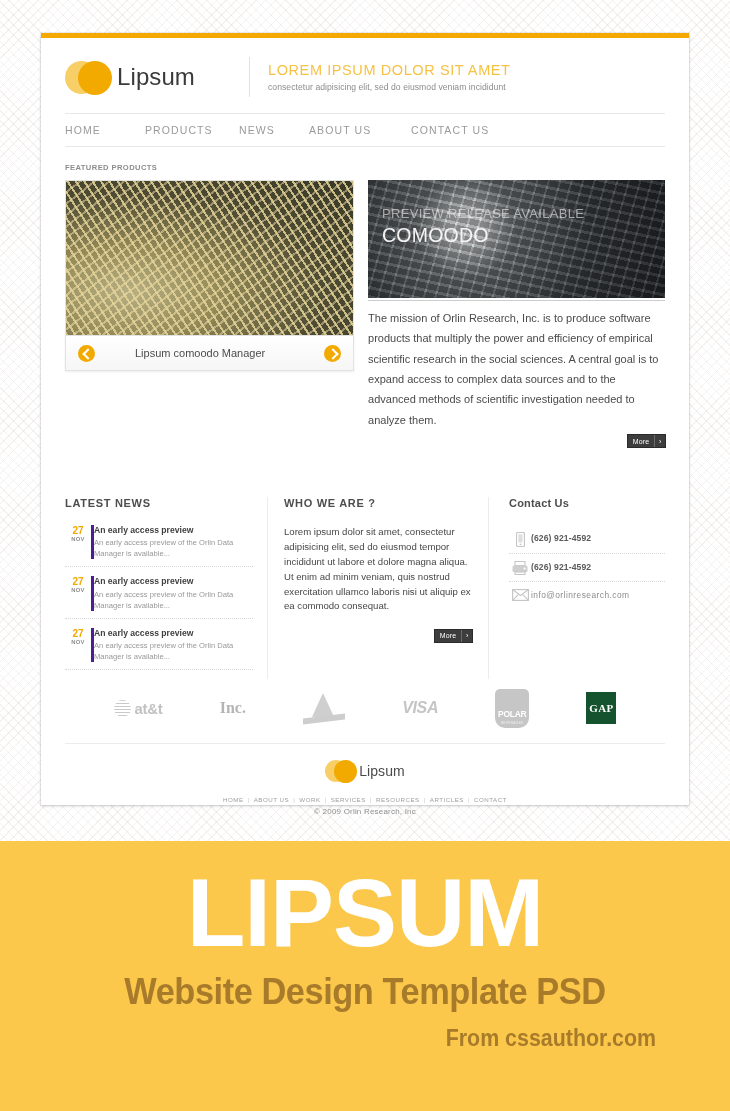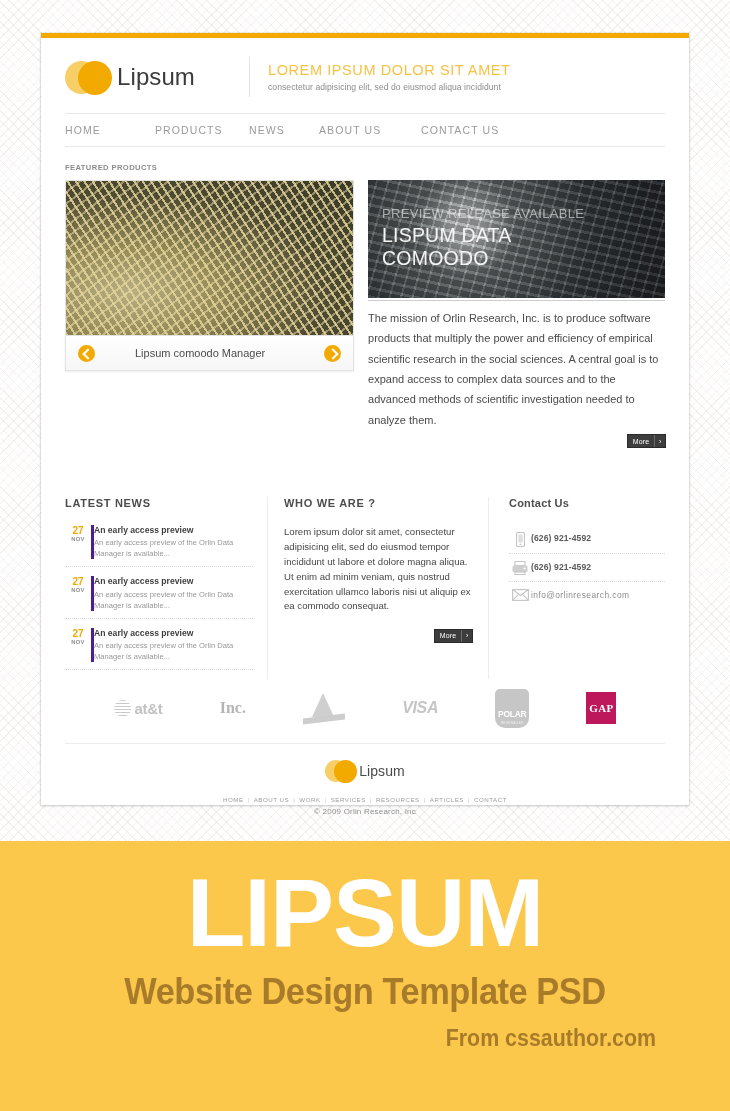--- a/index.html
+++ b/index.html
@@ -35,21 +35,21 @@
   
   .nav{
     border-top:1px solid #e8e8e8;border-bottom:1px solid #e8e8e8;
     height:32px;display:flex;align-items:center;margin-top:4px;
   }
   .nav a{
     font-size:10.5px;color:#9a9a9a;text-decoration:none;letter-spacing:1.1px;
     display:inline-block;
   }
   .nav a:nth-child(1){width:80px;}
-  .nav a:nth-child(2){width:94px;margin-left:10px;}
+  .nav a:nth-child(2){width:94px;}
   .nav a:nth-child(3){width:70px;}
   .nav a:nth-child(4){width:102px;}
 
   
   .sec-label{font-size:7.6px;color:#8d8d8d;letter-spacing:.4px;margin:16px 0 8px;font-weight:bold;}
 
   
   .featured{display:flex;gap:14px;}
   .fp-left{width:292px;}
   .fp-img{
@@ -138,21 +138,21 @@
     background:repeating-linear-gradient(#c9c9c9 0 1.4px,#ffffff 1.4px 3px);margin-right:4px;}
   .cl-inc{font-size:16px;font-weight:bold;color:#b4b4b4;font-family:"Liberation Serif",serif;}
   .cl-auto{position:relative;width:42px;height:32px;}
   .cl-auto .tri{position:absolute;left:9px;top:1px;width:0;height:0;border-left:11px solid transparent;border-right:11px solid transparent;border-bottom:24px solid #cfcfcf;}
   .cl-auto .bar{position:absolute;left:0;bottom:2px;width:42px;height:6px;background:#cdcdcd;transform:skewY(-7deg);}
   .cl-visa{font-size:16px;font-weight:bold;font-style:italic;color:#c5c5c5;letter-spacing:-.4px;}
   .cl-polar{width:34px;height:36px;background:#c6c6c6;border-radius:5px 5px 10px 10px;
     display:flex;flex-direction:column;align-items:center;justify-content:flex-end;padding-bottom:3px;}
   .cl-polar .pt{font-size:8.5px;font-weight:bold;color:#ffffff;letter-spacing:-.3px;line-height:1;}
   .cl-polar .ps{font-size:3.4px;color:#eeeeee;letter-spacing:.2px;margin-top:2px;}
-  .cl-gap{width:30px;height:32px;background:#be185d;display:flex;align-items:center;justify-content:center;}
+  .cl-gap{width:30px;height:32px;background:#14532d;display:flex;align-items:center;justify-content:center;}
   .cl-gap span{color:#ffffff;font-size:11px;font-weight:bold;font-family:"Liberation Serif",serif;letter-spacing:.3px;}
 
   
   .footer{border-top:1px solid #ececec;margin-top:6px;padding-top:14px;text-align:center;}
   .f-logo{display:flex;align-items:center;justify-content:center;}
   .f-logo .logo-mark{width:34px;height:26px;flex:0 0 34px;}
   .f-logo .c1{left:0;top:2px;width:22px;height:22px;}
   .f-logo .c2{left:9px;top:2px;width:23px;height:23px;}
   .f-logo .logo-text{font-size:14px;color:#4a4a4a;}
   .f-nav{margin-top:12px;font-size:6.2px;color:#9e9e9e;letter-spacing:.5px;}
@@ -189,21 +189,21 @@
       <div class="logo-wrap">
         <div class="logo-mark">
           <div class="c1"></div>
             <div class="c2"></div>
         </div>
         <div class="logo-text">Lipsum</div>
       </div>
       <div class="hdr-divider"></div>
       <div class="tagline">
         <h2>LOREM IPSUM DOLOR SIT AMET</h2>
-        <p>consectetur adipisicing elit, sed do eiusmod aliqua incididunt</p>
+        <p>consectetur adipisicing elit, sed do eiusmod veniam incididunt</p>
       </div>
     </div>
 
     <div class="nav">
       <a href="#">HOME</a>
       <a href="#">PRODUCTS</a>
       <a href="#">NEWS</a>
       <a href="#">ABOUT US</a>
       <a href="#">CONTACT US</a>
     </div>
@@ -218,21 +218,20 @@
           <div class="fp-cap-text">Lipsum comoodo Manager</div>
           <div class="arrow-btn"></div>
         </div>
       </div>
 
       <div class="fp-right">
         <div class="hero">
           <div class="hero-txt">
             <div class="hero-kicker">PREVIEW RELEASE AVAILABLE</div>
             <div class="hero-title">
-              <div>LISPUM DATA</div>
               <div>COMOODO</div>
             </div>
           </div>
         </div>
         <div class="hero-rule"></div>
         <div class="hero-body">The mission of Orlin Research, Inc. is to produce software products that multiply the power and efficiency of empirical scientific research in the social sciences. A central goal is to expand access to complex data sources and to the advanced methods of scientific investigation needed to analyze them.</div>
         <div class="more-btn">
           <span class="lbl">More</span>
           <span class="chev">›</span>
         </div>

